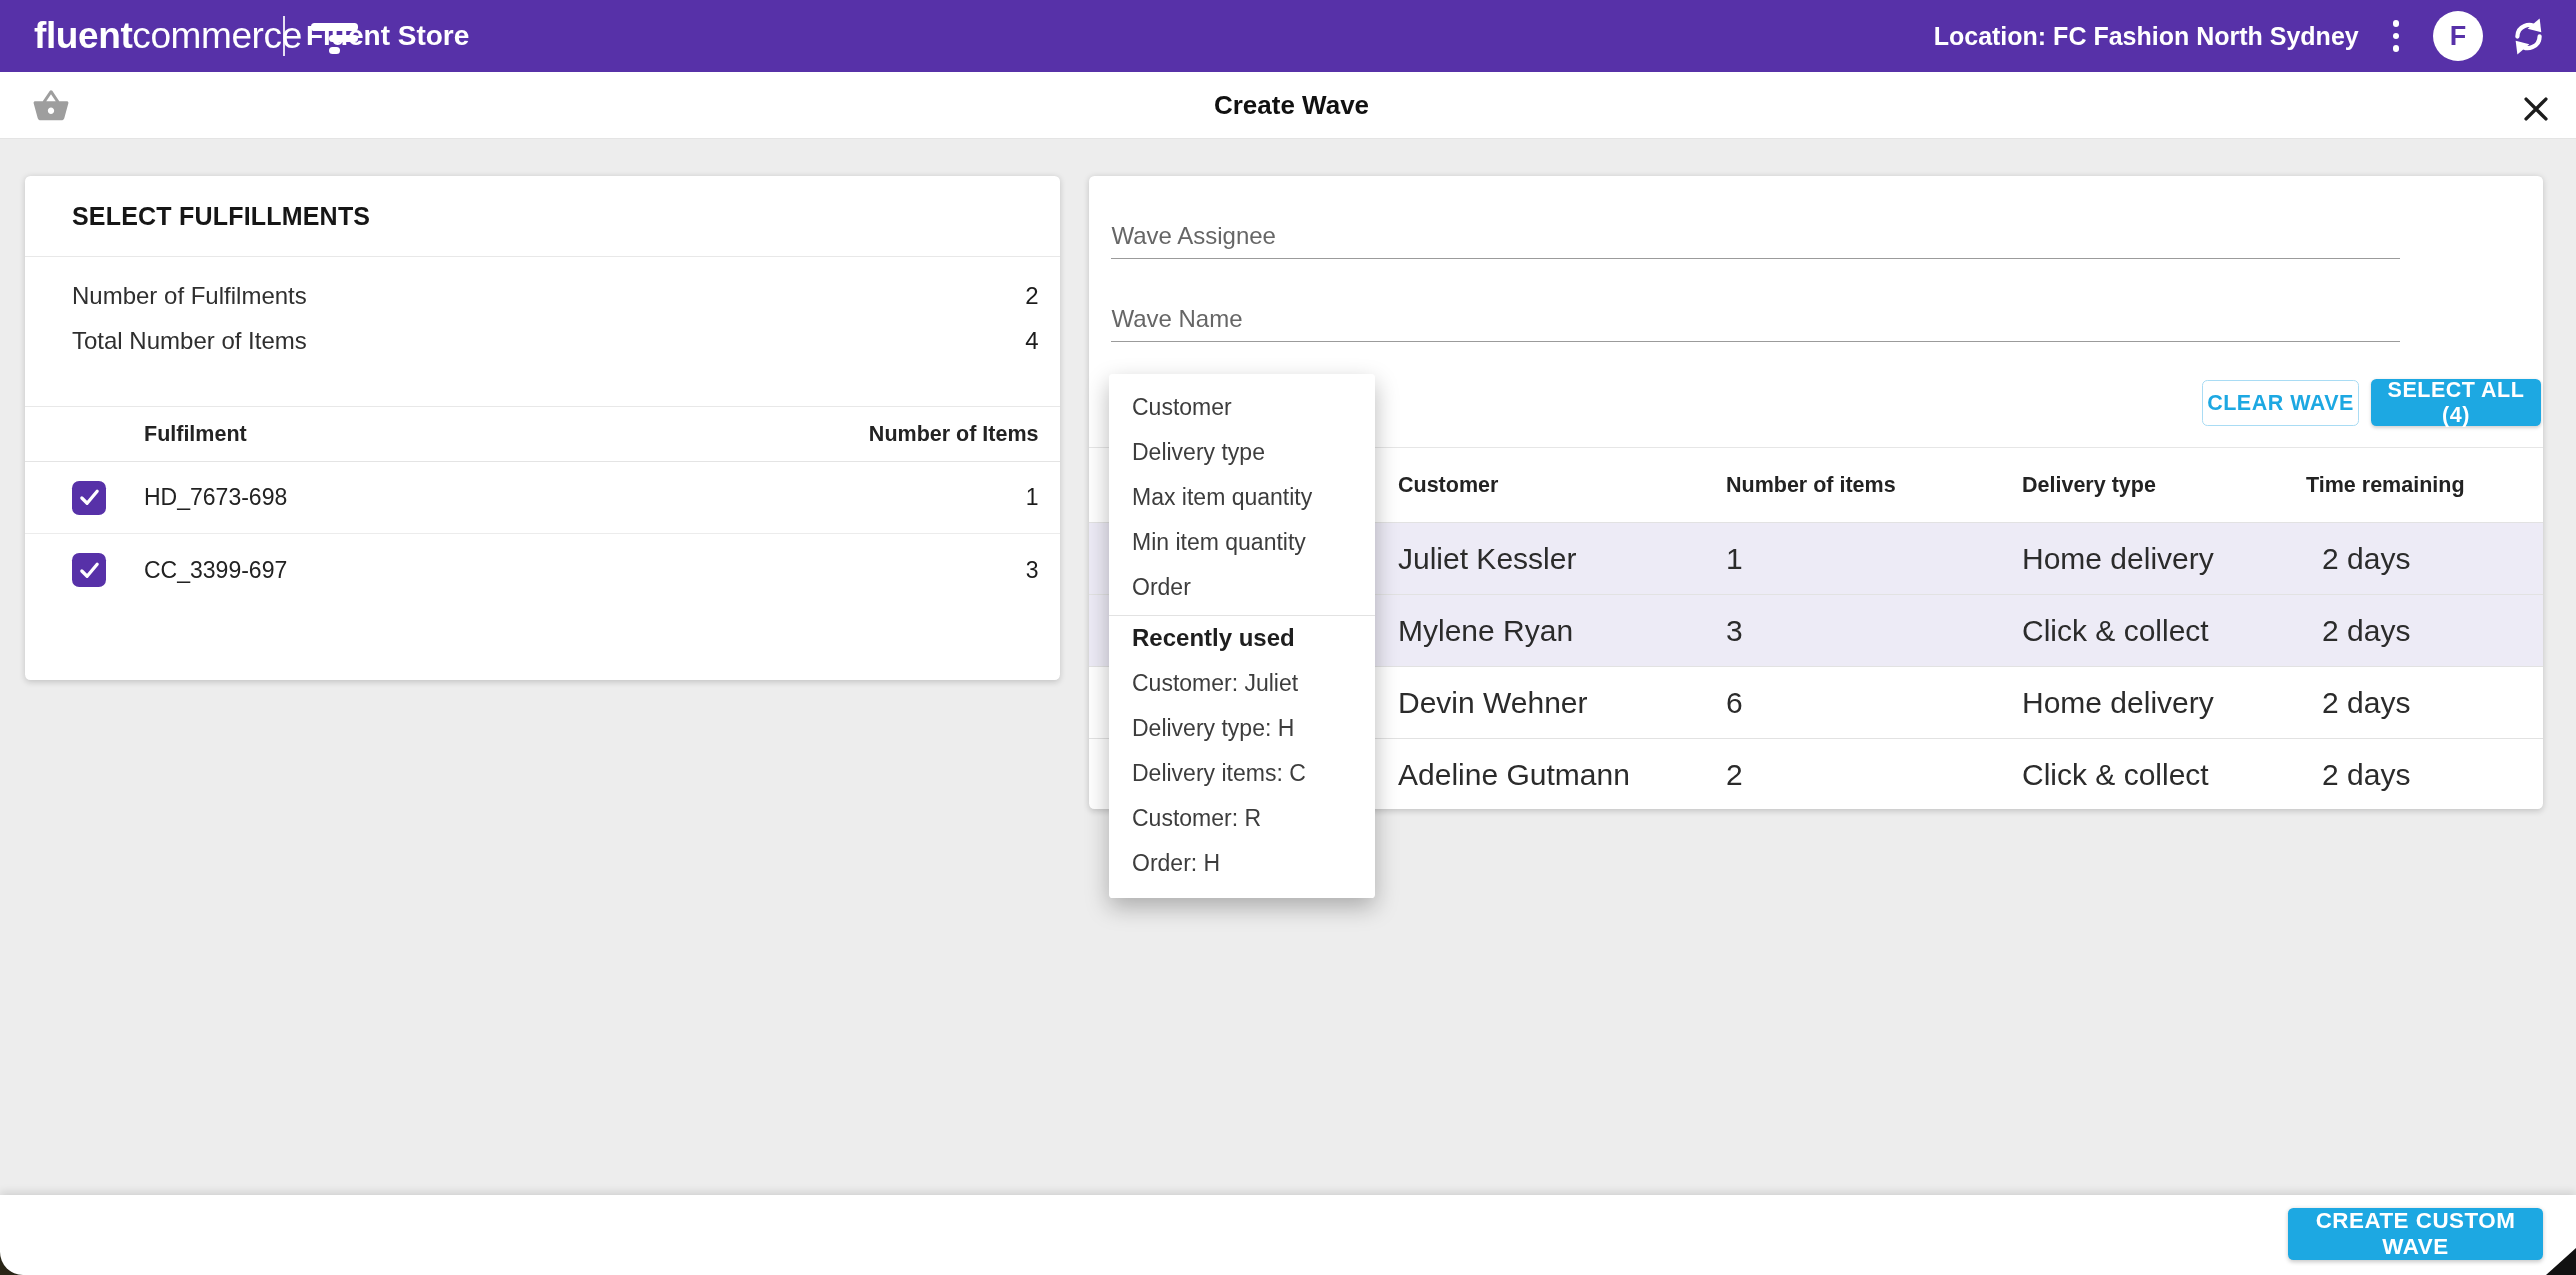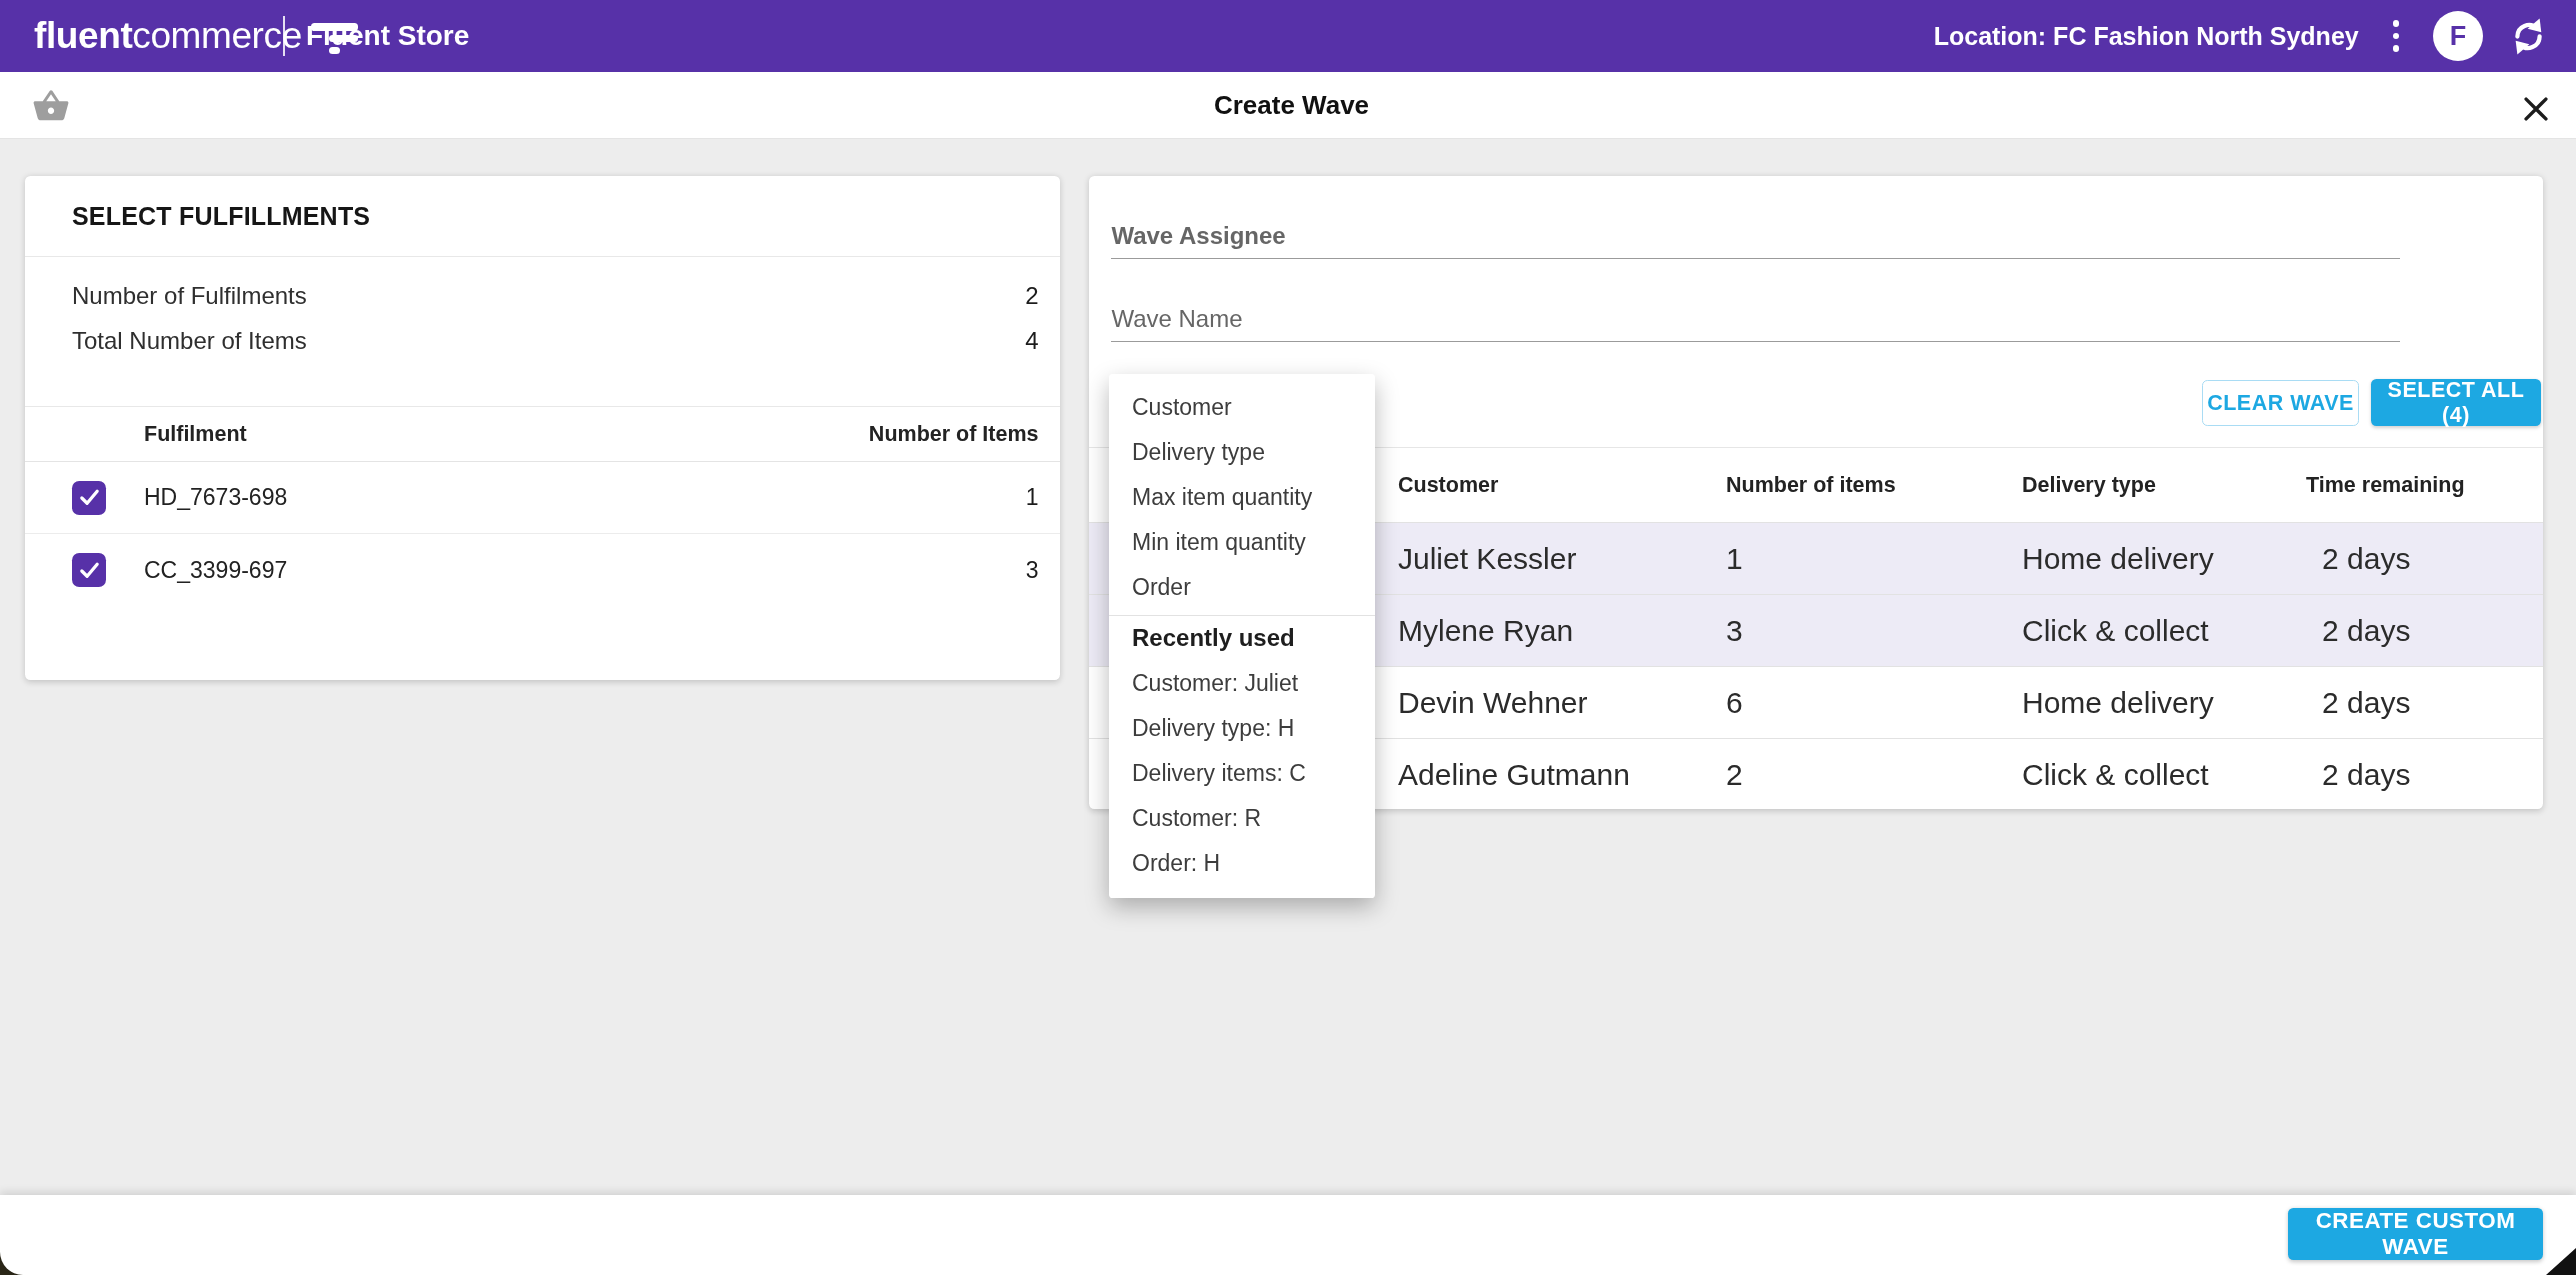--- a/index.html
+++ b/index.html
@@ -58,21 +58,21 @@
               align-items:center; justify-content:center; margin-right:38px; flex:0 0 auto; }
   .lc-id { flex:1; }
   .lc-count { color:#1c1c1c; }
 
   
   .right-card { left:1089px; top:176px; width:1454px; height:633px; }
   .fld { position:absolute; left:22.4px; width:1289px; height:45px; border:none; outline:none;
          background:transparent; border-bottom:1.8px solid #9B9B9B; font-size:24px; color:#333;
          font-family:"Liberation Sans", sans-serif; }
   .fld::placeholder { color:#666; opacity:1; }
-  .fld-assignee { top:38px;font-weight:bold; }
+  .fld-assignee { top:38px; }
   .fld-name { top:121px; }
 
   .btn { font-family:"Liberation Sans", sans-serif; font-weight:700; letter-spacing:0.5px;
          border-radius:5.4px; cursor:pointer; display:flex; align-items:center; justify-content:center; }
   .btn-clear { position:absolute; left:1113px; top:204px; width:157px; height:46px; font-size:21.5px;
                background:#fff; color:#1DA8E2; border:1.8px solid #A9DCF4; }
   .btn-selectall { position:absolute; left:1282px; top:203px; width:170px; height:47px; font-size:21.5px;
                    background:#1DA8E2; color:#fff; border:none; box-shadow:0 1.8px 3.6px rgba(0,0,0,.18); }
 
   .rt { position:absolute; left:0; right:0; top:271px; bottom:0; border-top:0.9px solid #E6E6E6;

